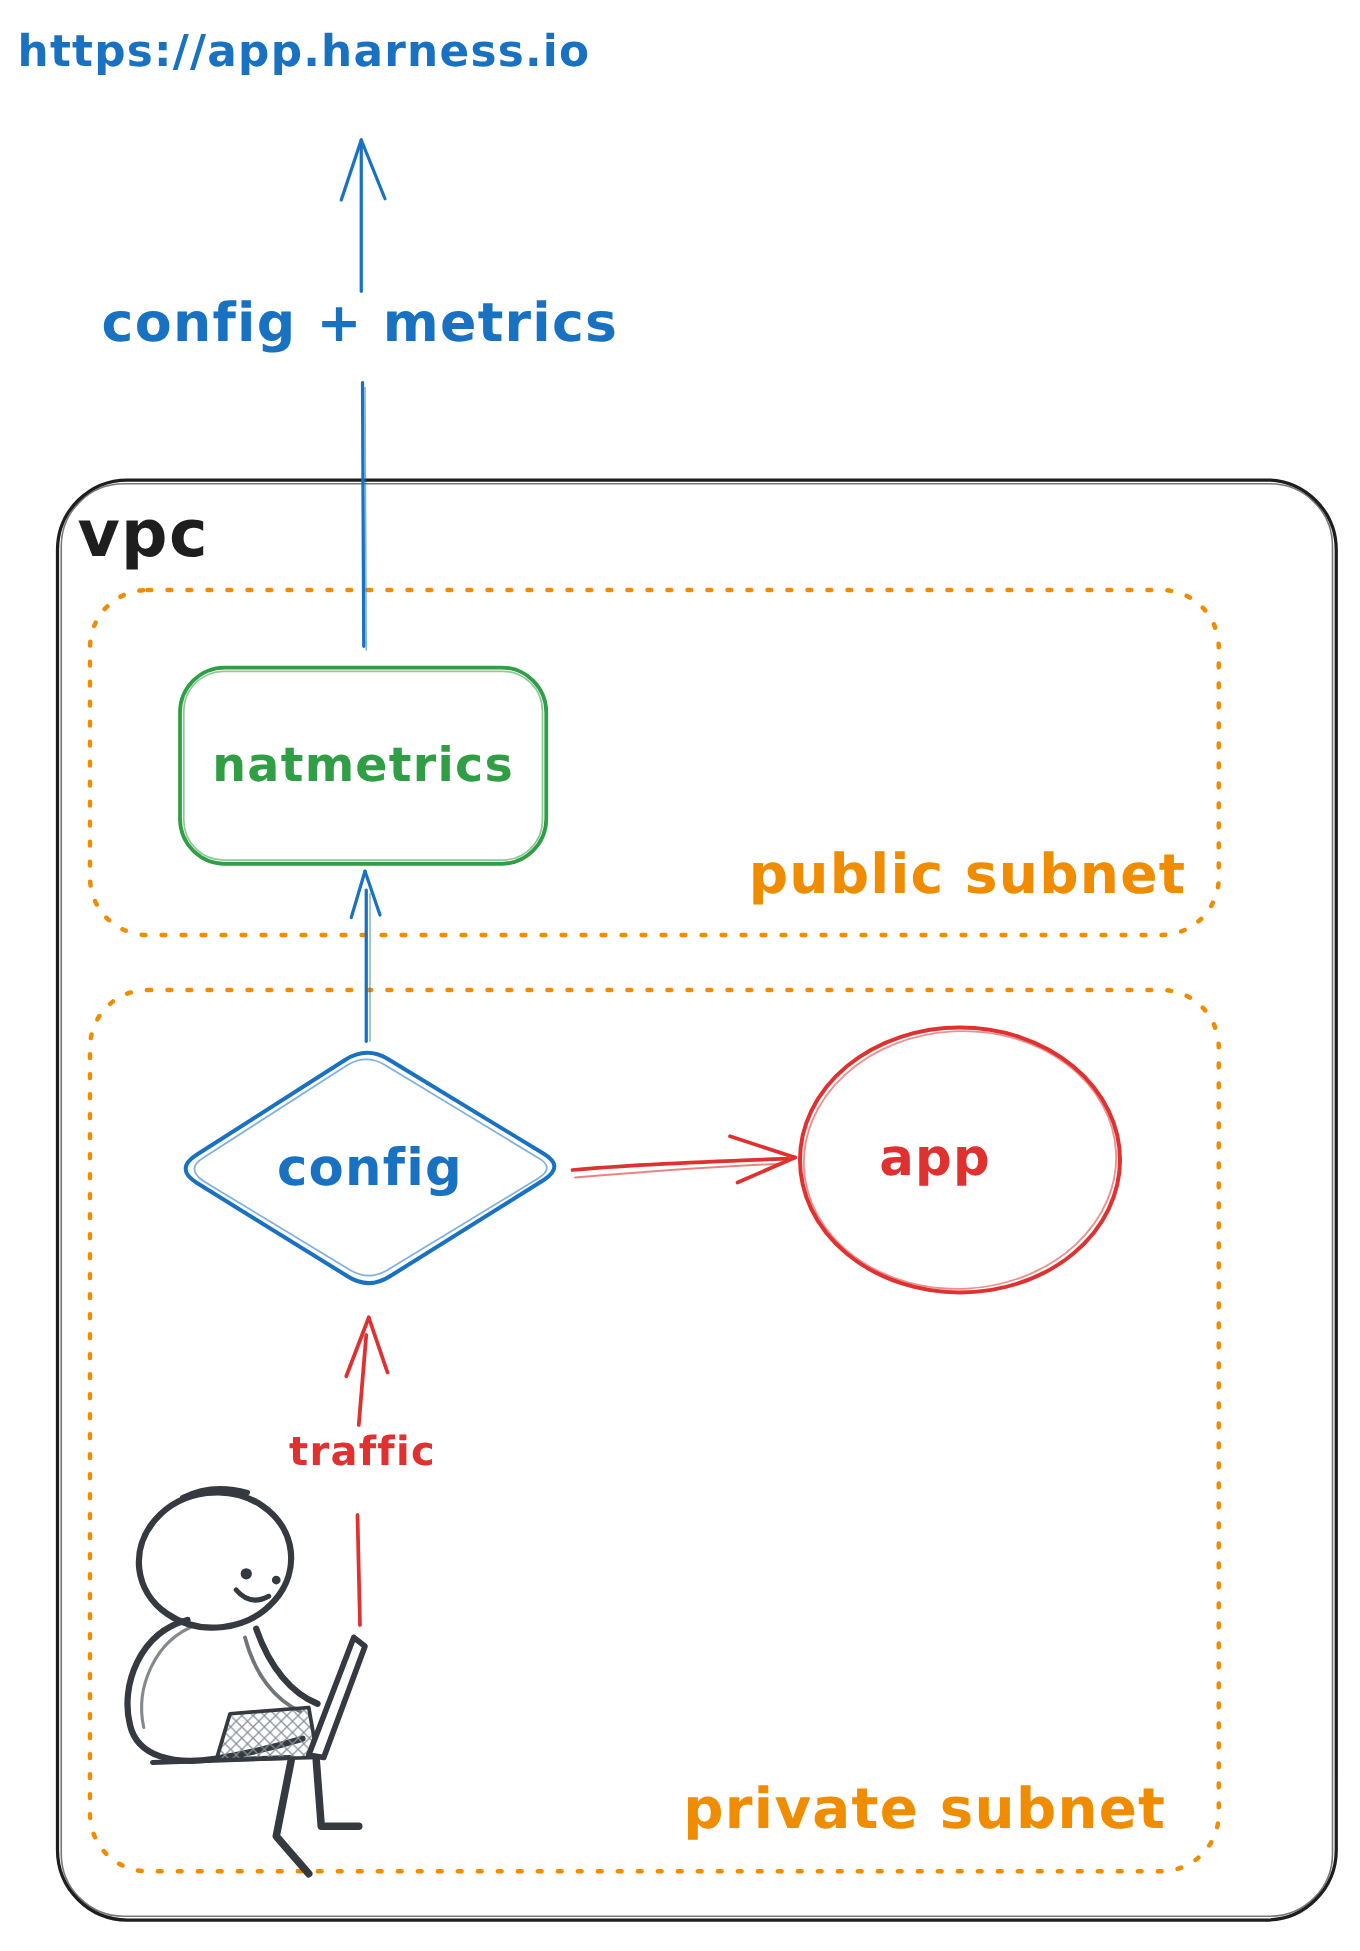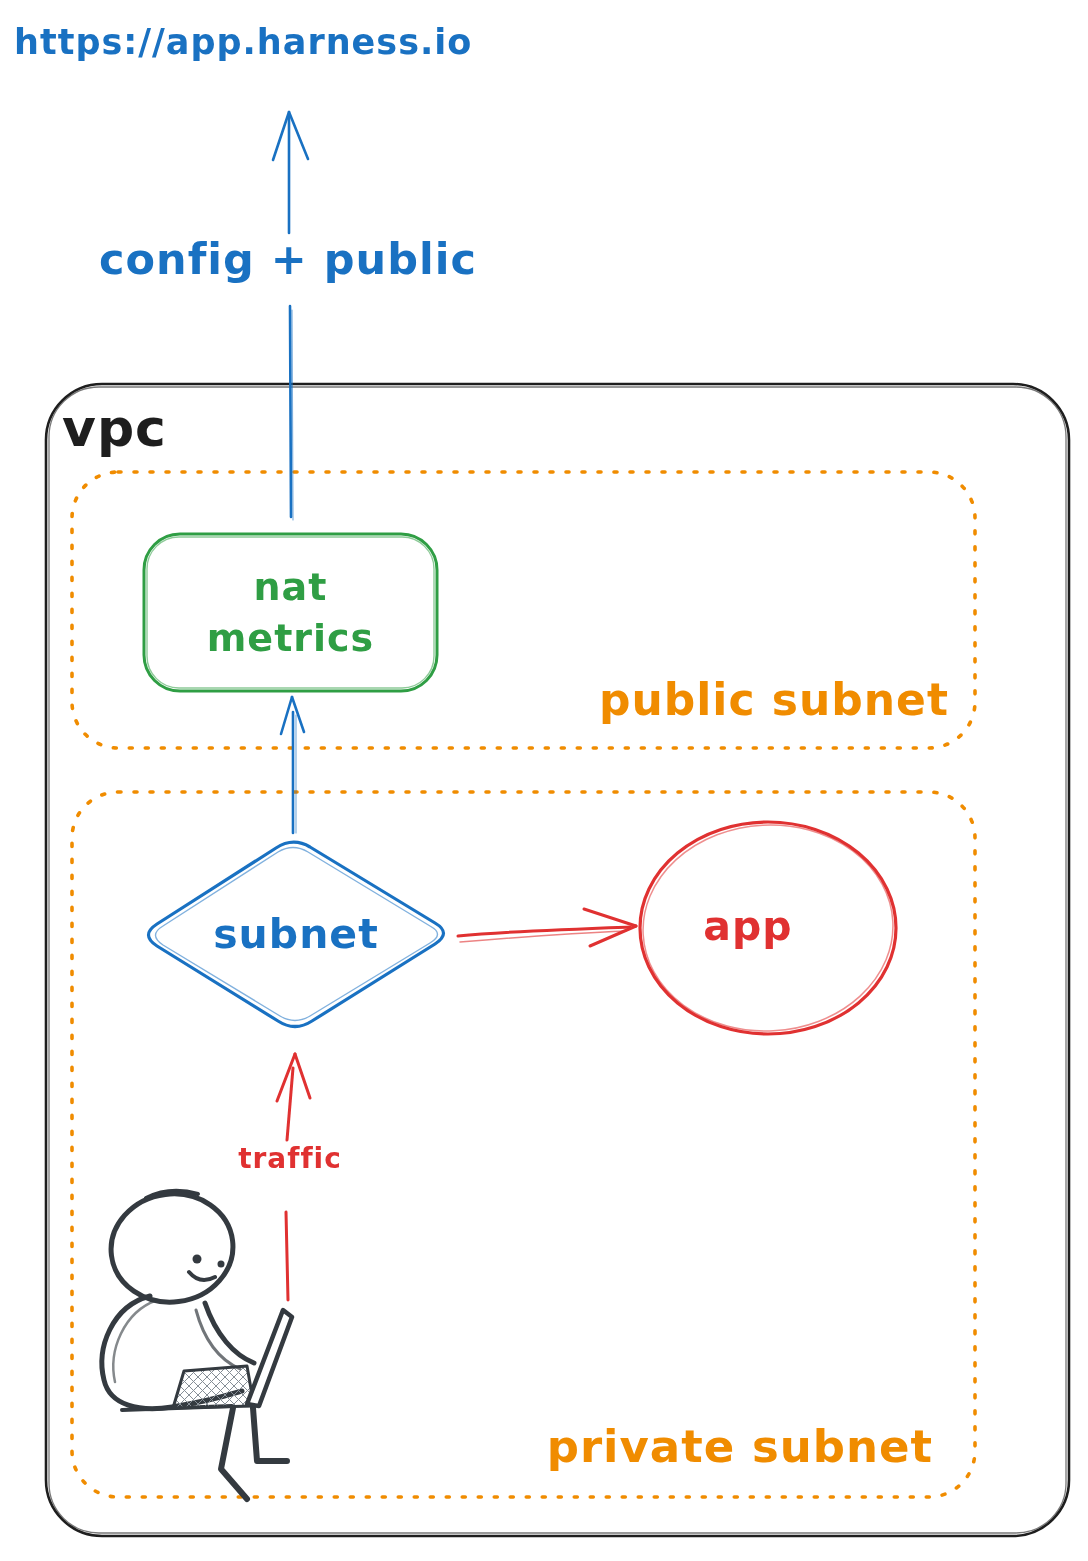--- a/index.html
+++ b/index.html
@@ -21,27 +21,27 @@
   .green-t{color:var(--green);}
   .orange-t{color:var(--orange);}
   .red-t{color:var(--red);}
   .ink-t{color:var(--ink);}
 
   .url-label{left:14px;top:22px;font-size:35px;}
   .config-label{left:62px;top:234px;width:452px;text-align:center;font-size:43px;}
   .vpc-label{left:62px;top:398px;font-size:52px;font-weight:700;}
   .natgw-label{
     left:144px;top:534px;width:293px;height:157px;
-    display:flex;flex-direction:column;align-items:center;justify-content:center;
+    display:flex;align-items:center;justify-content:center;
     font-size:38px;line-height:1.32;text-align:center;
   }
   .public-label{left:564px;top:674px;width:385px;text-align:right;font-size:44px;}
   .proxy-label{left:141px;top:910px;width:310px;text-align:center;font-size:41px;}
   .app-label{left:620px;top:902px;width:256px;text-align:center;font-size:41px;}
-  .traffic-label{left:190px;top:1142px;width:200px;text-align:center;font-size:28px;}
+  .traffic-label{left:190px;top:1142px;width:200px;text-align:center;font-size:32px;}
   .private-label{left:498px;top:1420px;width:435px;text-align:right;font-size:45px;}
 
   
   .s-blue{stroke:var(--blue);}
   .s-green{stroke:var(--green);}
   .s-orange{stroke:var(--orange);}
   .s-red{stroke:var(--red);}
   .s-ink{stroke:var(--ink);}
   .s-fig{stroke:var(--figure);}
   .f-fig{fill:var(--figure);}
@@ -131,31 +131,31 @@
       <path d="M122 1410 L232 1406" stroke-width="4"></path>
       <path d="M233 1408 L221 1469 L247 1499" stroke-width="6"></path>
       <path d="M253 1408 L257 1461 L287 1461" stroke-width="6"></path>
       <polygon points="184,1371 247,1366 254,1406 173,1408" fill="url(#hatch)" stroke-width="3"></polygon>
       <polygon points="247,1404 283,1310 292,1317 259,1406" fill="#ffffff" stroke-width="4.5"></polygon>
     </g>
   </svg>
 
   <div class="label blue-t url-label">https://app.harness.io</div>
 
-  <div class="label blue-t config-label">config + public</div>
+  <div class="label blue-t config-label">config + metrics</div>
 
   <div class="label ink-t vpc-label">vpc</div>
 
   <div class="label green-t natgw-label">
     <span>nat</span>
     <span>metrics</span>
   </div>
 
   <div class="label orange-t public-label">public subnet</div>
 
-  <div class="label blue-t proxy-label">subnet</div>
+  <div class="label blue-t proxy-label">config</div>
 
   <div class="label red-t app-label">app</div>
 
   <div class="label red-t traffic-label">traffic</div>
 
   <div class="label orange-t private-label">private subnet</div>
 </div>
 
 </body></html>

